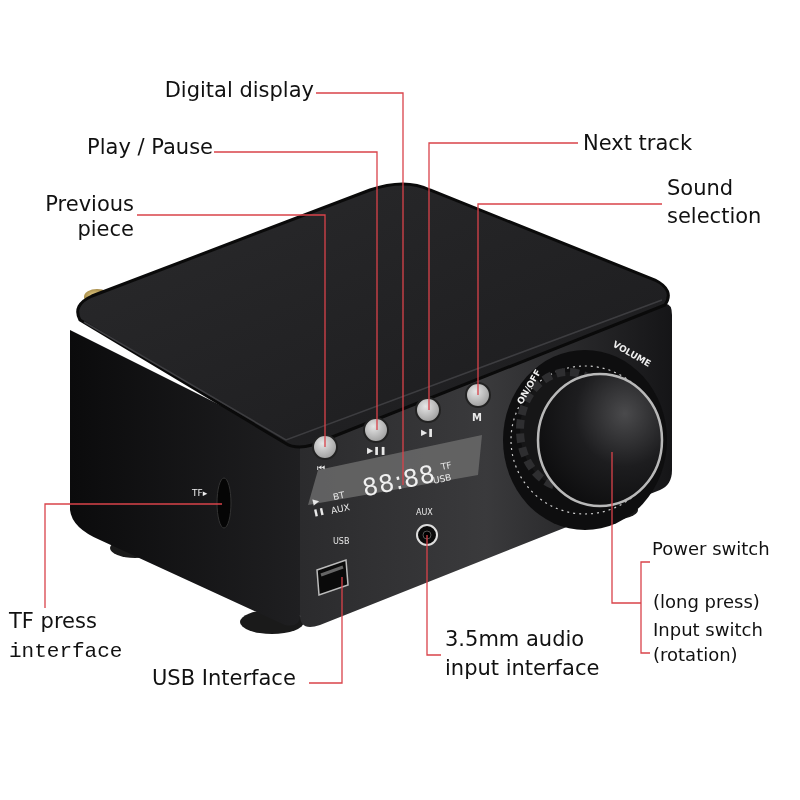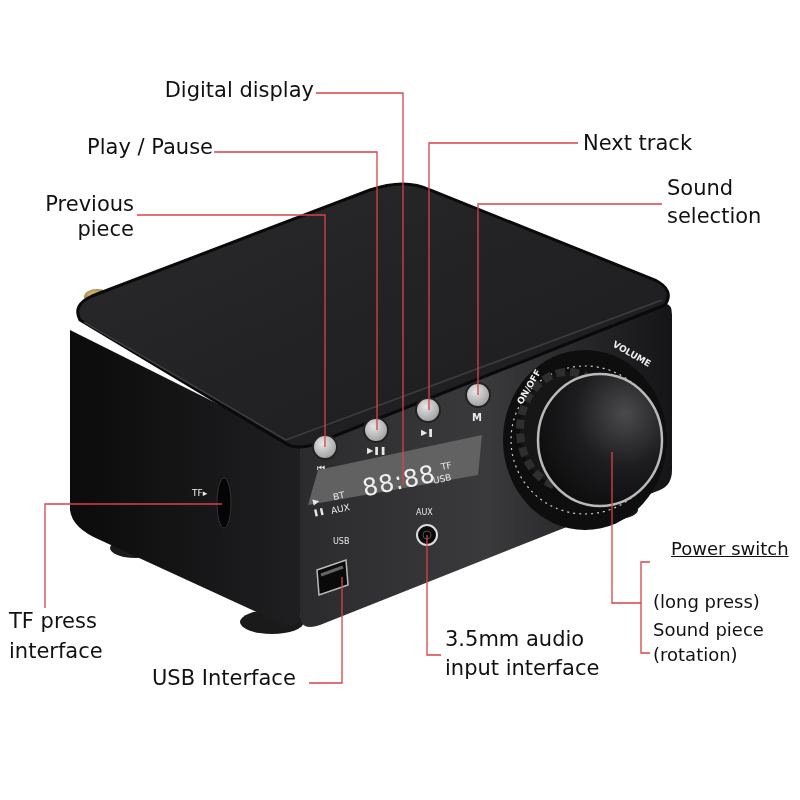--- a/index.html
+++ b/index.html
@@ -135,20 +135,20 @@
 <div class="lcd-text" style="left:416px;top:508px;font-size:8px;">AUX</div>
 
 <div class="label right" style="right:486px;top:78px;">Digital display</div>
 <div class="label right" style="right:587px;top:135px;">Play / Pause</div>
 <div class="label right" style="right:666px;top:192px;">Previous</div>
 <div class="label right" style="right:666px;top:217px;">piece</div>
 <div class="label" style="left:583px;top:131px;">Next track</div>
 <div class="label" style="left:667px;top:176px;">Sound</div>
 <div class="label" style="left:667px;top:204px;text-align:center;">selection</div>
 <div class="label" style="left:9px;top:609px;">TF press</div>
-<div class="label" style="left:9px;top:639px;">interface</div>
+<div class="label" style="left:9px;top:639px;font-family:Liberation Mono, monospace;">interface</div>
 <div class="label" style="left:152px;top:666px;">USB Interface</div>
 <div class="label" style="left:445px;top:627px;">3.5mm audio</div>
 <div class="label" style="left:445px;top:656px;">input interface</div>
-<div class="label lbl-sm" style="left:671px;top:538px;text-decoration:underline;">Power switch</div>
+<div class="label lbl-sm" style="left:652px;top:538px;">Power switch</div>
 <div class="label lbl-sm" style="left:653px;top:563px;margin-top:28px;">(long press)</div>
-<div class="label lbl-sm" style="left:653px;top:619px;">Sound piece</div>
+<div class="label lbl-sm" style="left:653px;top:619px;">Input switch</div>
 <div class="label lbl-sm" style="left:653px;top:644px;">(rotation)</div>
 
 </body></html>

